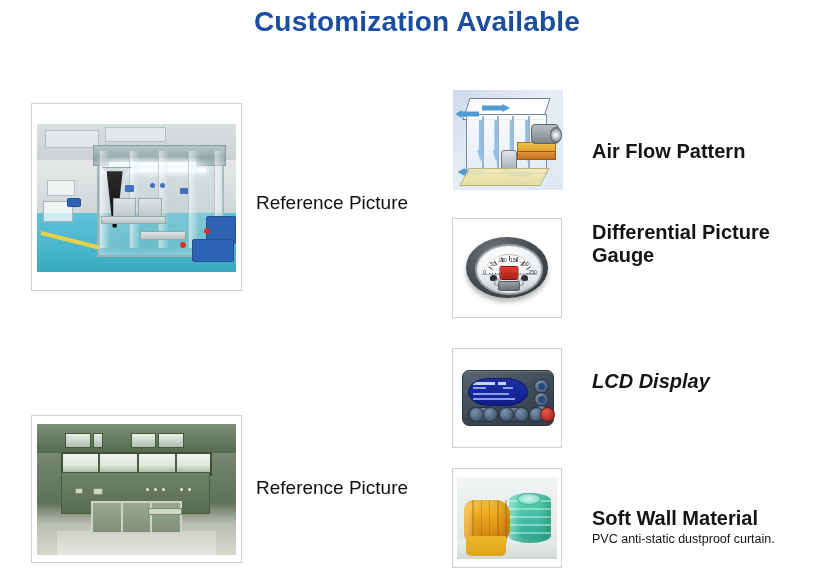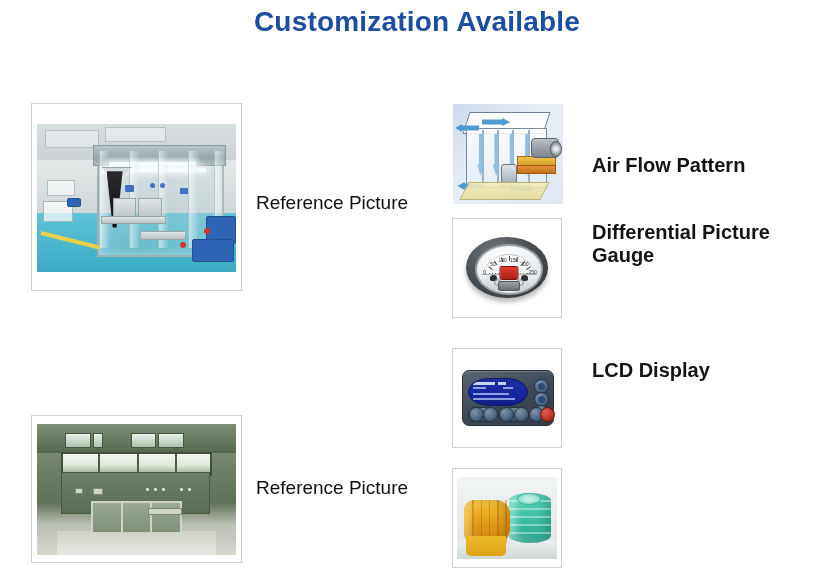--- a/index.html
+++ b/index.html
@@ -178,21 +178,21 @@
     position: absolute;
     font-size: 19px;
     color: #111;
     white-space: nowrap;
   }
   #ref-caption-1 { left: 256px; top: 192px; }
   #ref-caption-2 { left: 256px; top: 477px; }
 
   
   .feature-row { position: absolute; left: 452px; width: 382px; }
-  #feature-row-0 { top: 103px;  height: 104px; }
+  #feature-row-0 { top: 89px;  height: 104px; }
   #feature-row-1 { top: 218px; height: 110px; }
   #feature-row-2 { top: 348px; height: 110px; }
   #feature-row-3 { top: 468px; height: 110px; }
 
   .thumb-frame {
     position: absolute; left: 0; top: 0;
     width: 110px; height: 100px;
     background: #fff;
     border: 1px solid #cfcfcf;
     box-sizing: border-box;
@@ -207,21 +207,21 @@
 
   .feature-text { position: absolute; left: 140px; top: 0; width: 242px; }
   .feature-title {
     font-size: 20px; font-weight: bold; color: #141414; line-height: 1.14;
   }
   .feature-desc {
     font-size: 12.5px; color: #141414; line-height: 1.28; margin-top: 1px;
   }
   #feature-row-0 .feature-text { top: 51px; }
   #feature-row-1 .feature-text { top: 3px; }
-  #feature-row-2 .feature-text { top: 11px; }
+  #feature-row-2 .feature-text { top: 22px; font-style: italic; }
   #feature-row-3 .feature-text { top: 39px; }
 
   
   .afd { position: absolute; inset: 0; background: linear-gradient(135deg, #cfd9ea 0%, #e7edf5 45%, #dfe7f1 100%); }
   .afd .box-top {
     position: absolute; left: 12%; top: 8%; width: 72%; height: 20%;
     background: #fbfdff; border: 1px solid #6d7d93;
     transform: skewX(-18deg);
   }
   .afd .box-body {
@@ -654,13 +654,17 @@
           <div class="rib" style="left:18%;"></div>
           <div class="rib" style="left:36%;"></div>
           <div class="rib" style="left:54%;"></div>
           <div class="rib" style="left:72%;"></div>
           <div class="rib" style="left:90%;"></div>
         </div>
         <div class="tail-amber"></div>
       </div>
     </div>
   </div>
+  <div class="feature-text">
+    <div class="feature-title">Soft Wall Material</div>
+    <div class="feature-desc">PVC anti-static dustproof curtain.</div>
+  </div>
 </div>
 
 </body></html>

